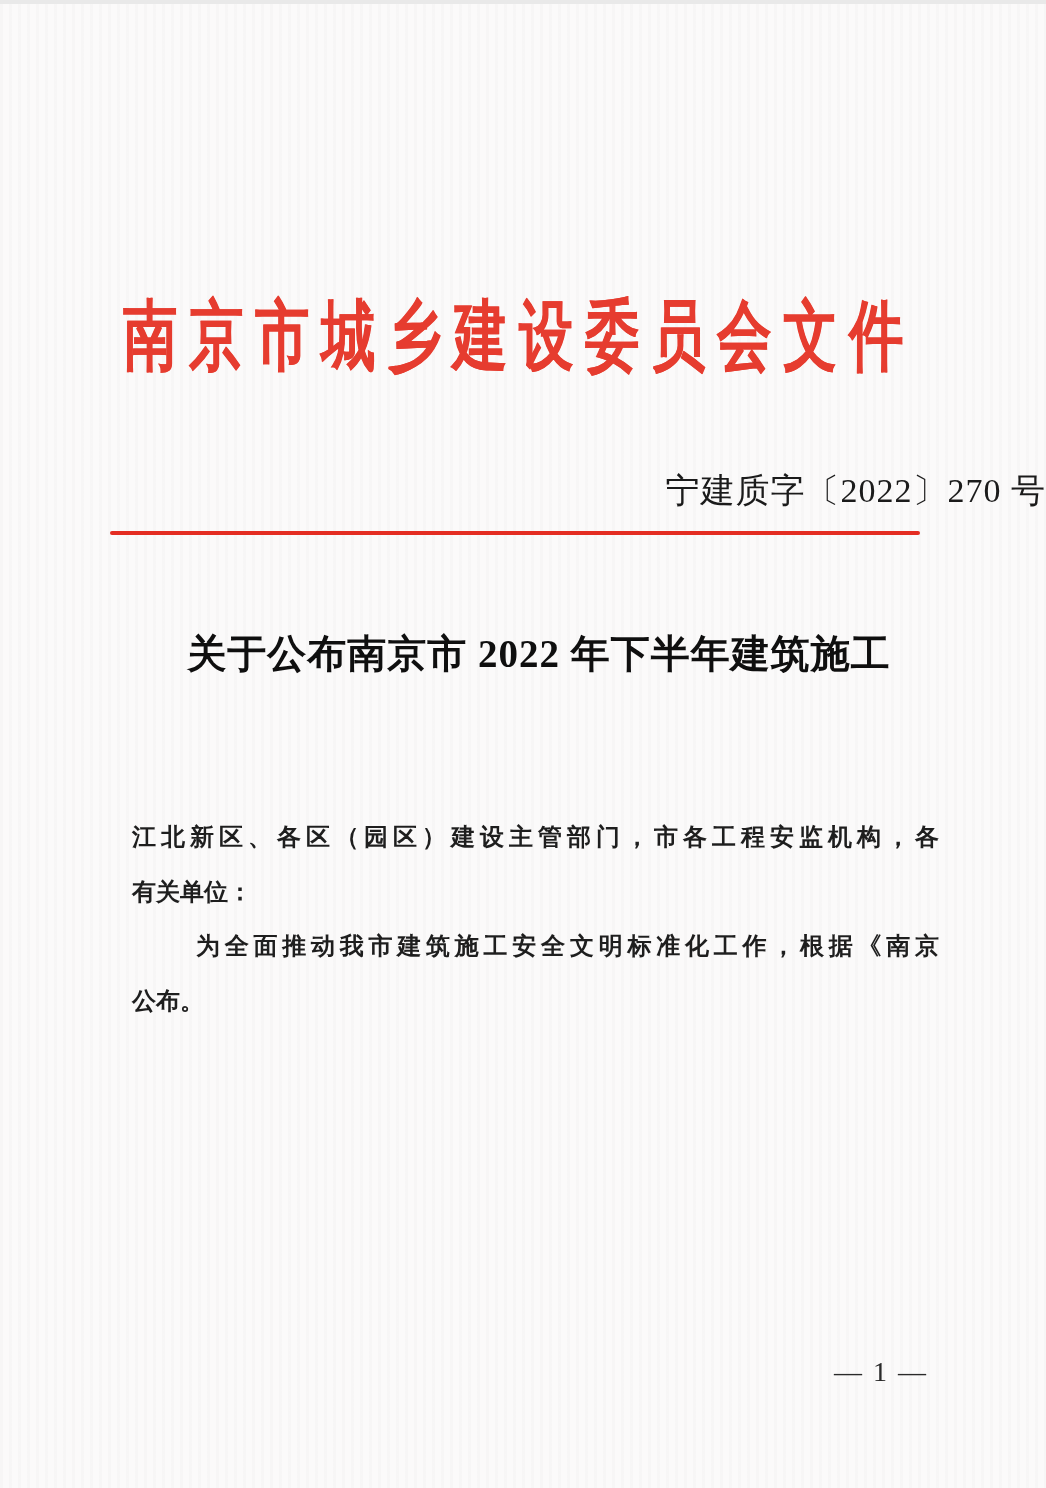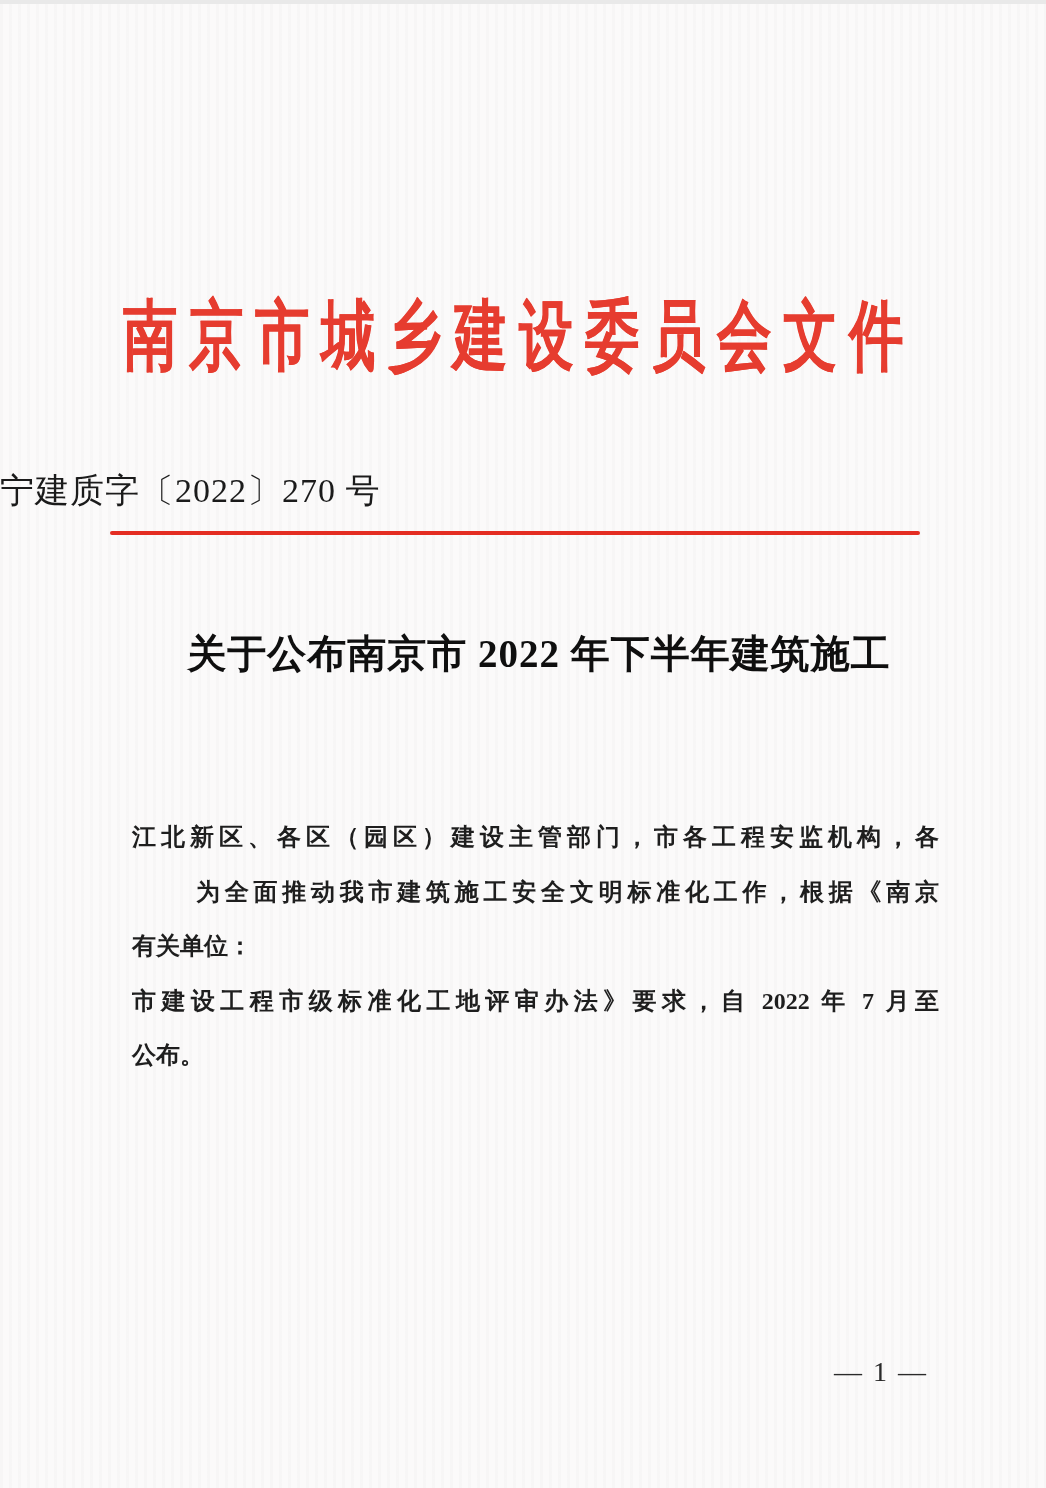--- a/index.html
+++ b/index.html
@@ -40,21 +40,21 @@
     transform: scaleY(1.42);
     transform-origin: center;
     text-shadow: 0.5px 0 0 #e63c2f;
   }
   
   .doc-number {
     position: absolute;
     top: 470px;
     left: 0;
     width: 100%;
-    text-align: left;
+    text-align: right;
     font-size: 34px;
     line-height: 34px;
     letter-spacing: 1px;
     color: #1b1b1b;
   }
   
   .red-line {
     position: absolute;
     left: 110px;
     top: 527px;
@@ -122,21 +122,20 @@
   <div class="doc-number">宁建质字〔2022〕270 号</div>
 
   <div class="red-line"></div>
 
   <div class="doc-title">
     <div class="doc-title-line">关于公布南京市 2022 年下半年建筑施工</div>
   </div>
 
   <div class="body-text">
     <div class="ln just">江北新区、各区（园区）建设主管部门，市各工程安监机构，各</div>
+    <div class="ln">有关单位：</div>
     <div class="ln just indent">为全面推动我市建筑施工安全文明标准化工作，根据《南京</div>
-    <div class="ln">有关单位：</div>
-    <div class="ln just">市建设工程市级标准化工地评审办法》要求，自 2022 年 7 月至</div>
     <div class="ln">公布。</div>
   </div>
 
   <div class="page-number">— 1 —</div>
 
 </div>
 
 </body></html>

